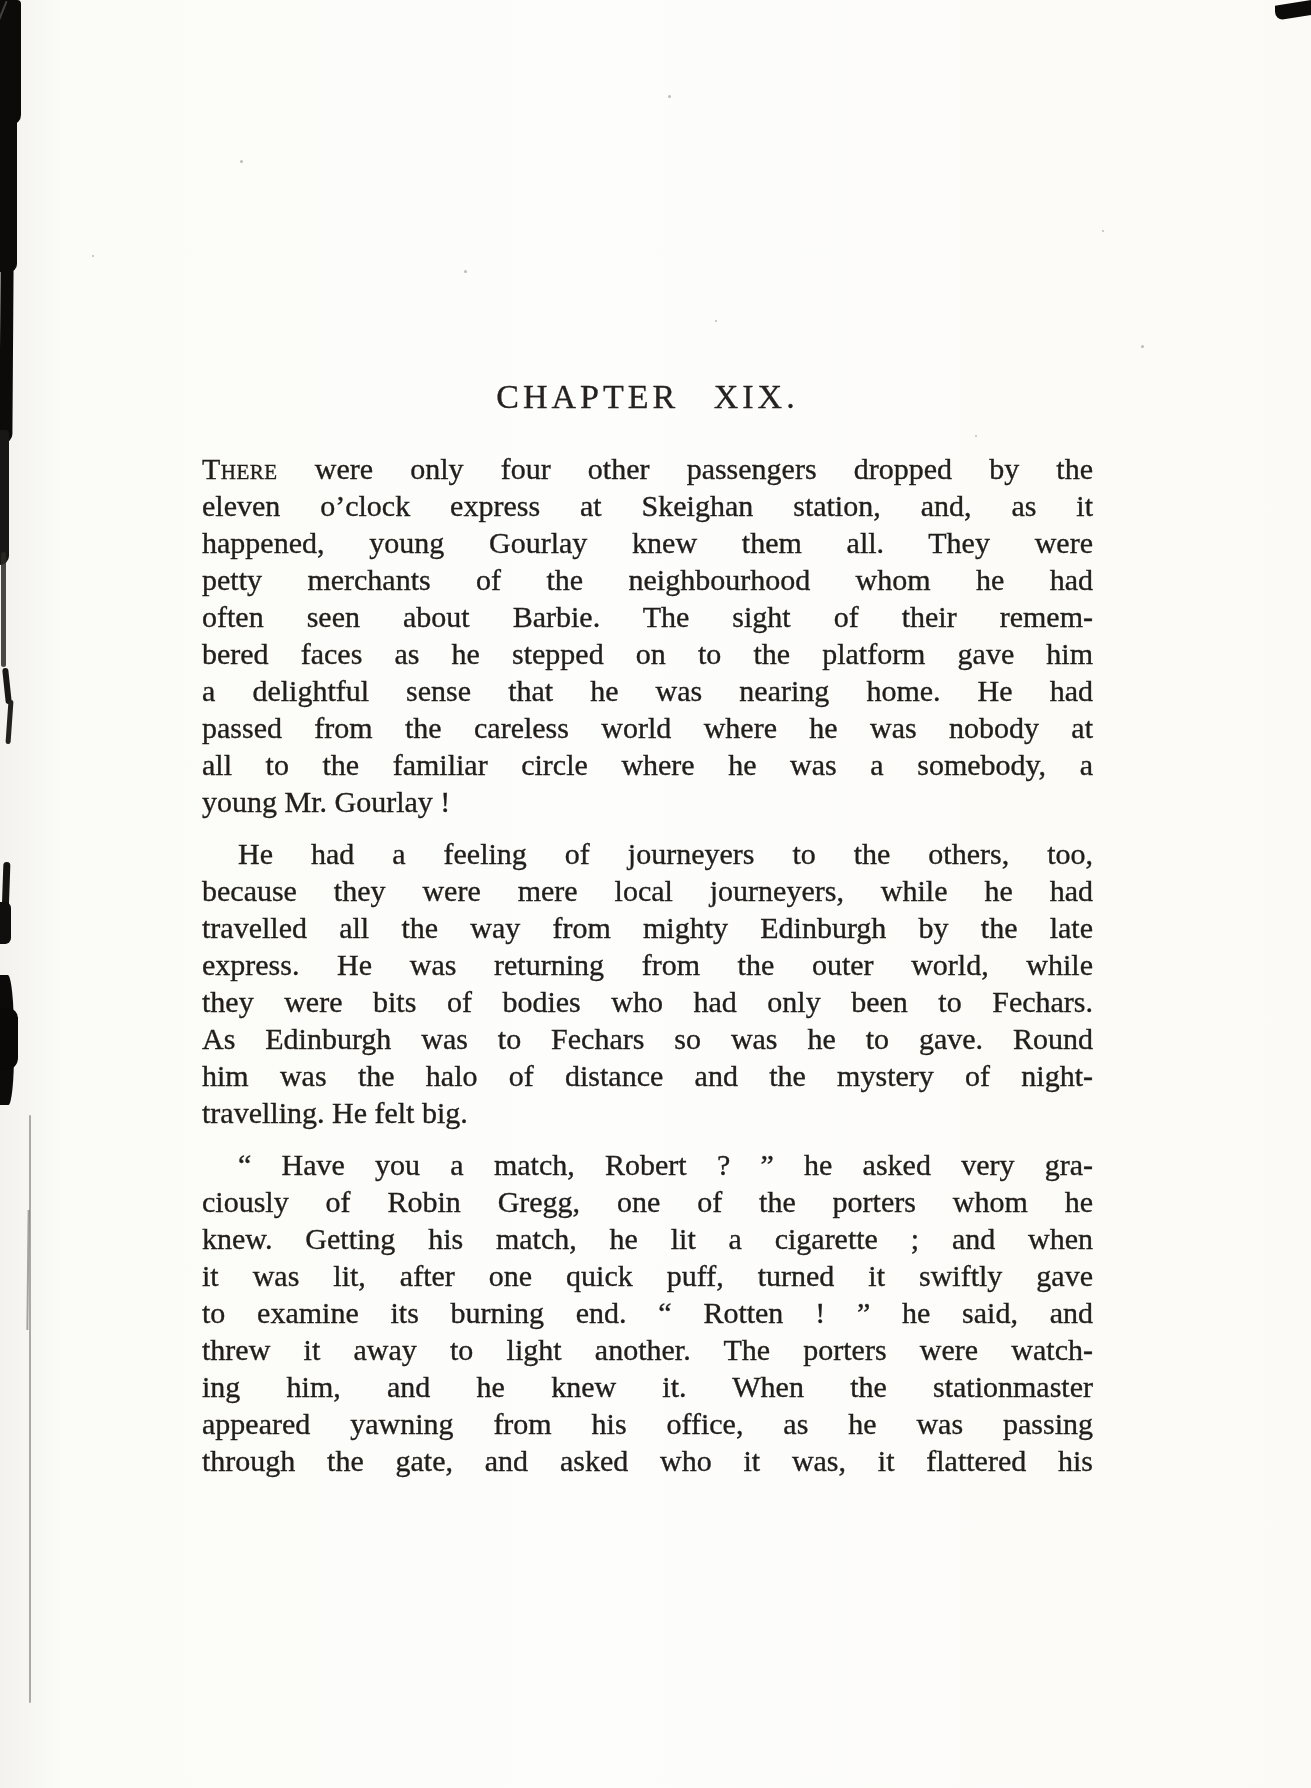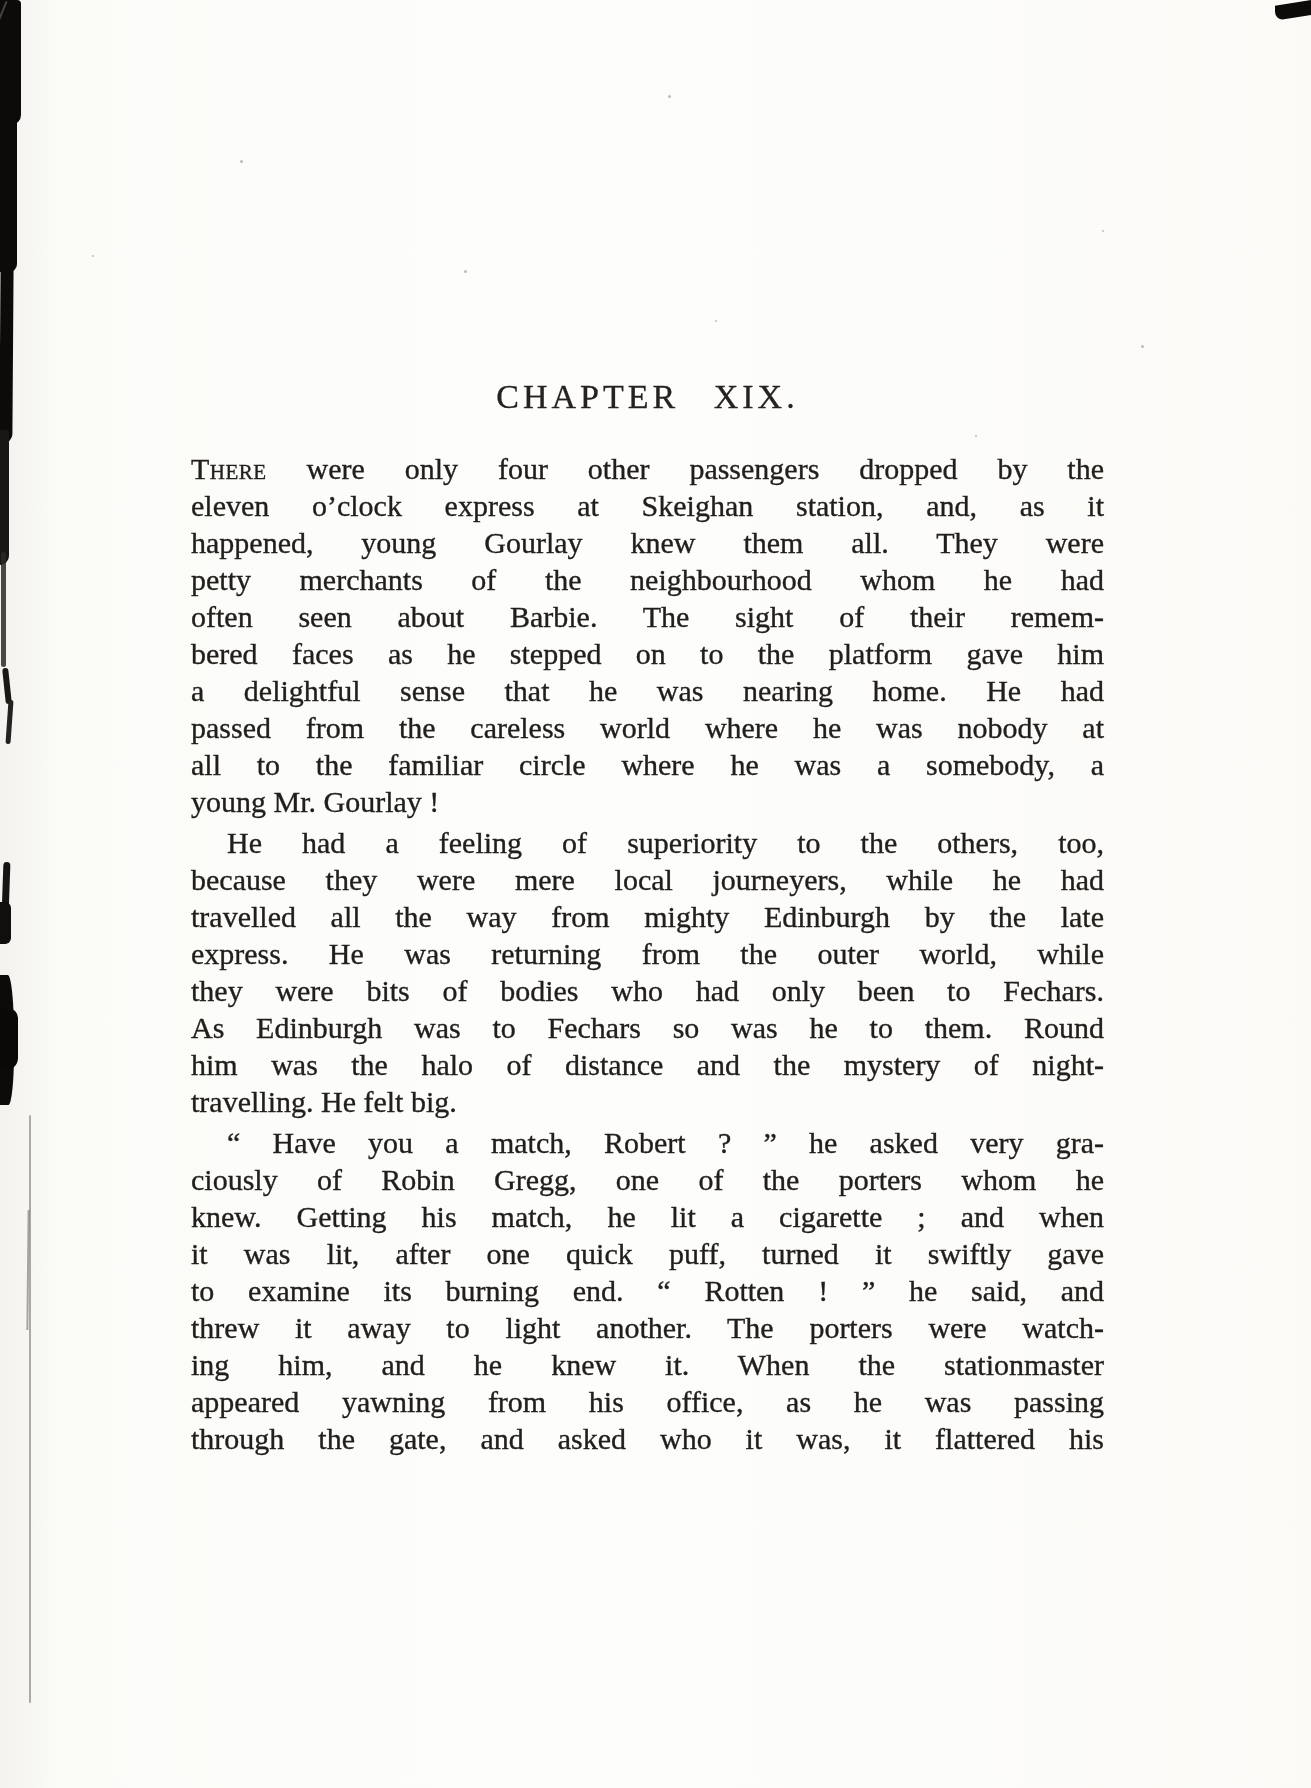--- a/index.html
+++ b/index.html
@@ -20,21 +20,21 @@
 
   .heading {
     font-size:34px; font-weight:normal;
     text-align:center;
     letter-spacing:4px; word-spacing:22px;
     color:#262220;
     -webkit-text-stroke:0.3px #262220;
     margin-bottom:34px;
   }
 
-  .para { margin:4px; }
+  .para { margin:15px; }
   .line {
     font-size:30px; line-height:37px;
     text-align:justify; text-align-last:justify;
     -webkit-text-stroke:0.35px #211e1b;
     white-space:normal;
   }
   .line.last { text-align-last:left; }
   .line.indent { text-indent:36px; }
   .smallcaps { font-variant:small-caps; letter-spacing:0.5px; }
 
@@ -113,26 +113,26 @@
       <div class="line">petty merchants of the neighbourhood whom he had</div>
       <div class="line">often seen about Barbie.  The sight of their remem-</div>
       <div class="line">bered faces as he stepped on to the platform gave him</div>
       <div class="line">a delightful sense that he was nearing home.  He had</div>
       <div class="line">passed from the careless world where he was nobody at</div>
       <div class="line">all to the familiar circle where he was a somebody, a</div>
       <div class="line last">young Mr. Gourlay !</div>
     </div>
 
     <div class="para">
-      <div class="line indent">He had a feeling of superiority to the others, too,</div>
+      <div class="line indent">He had a feeling of journeyers to the others, too,</div>
       <div class="line">because they were mere local journeyers, while he had</div>
       <div class="line">travelled all the way from mighty Edinburgh by the late</div>
       <div class="line">express.  He was returning from the outer world, while</div>
       <div class="line">they were bits of bodies who had only been to Fechars.</div>
-      <div class="line">As Edinburgh was to Fechars so was he to them.  Round</div>
+      <div class="line">As Edinburgh was to Fechars so was he to gave.  Round</div>
       <div class="line">him was the halo of distance and the mystery of night-</div>
       <div class="line last">travelling.  He felt big.</div>
     </div>
 
     <div class="para">
       <div class="line indent">“ Have you a match, Robert ? ” he asked very gra-</div>
       <div class="line">ciously of Robin Gregg, one of the porters whom he</div>
       <div class="line">knew.  Getting his match, he lit a cigarette ;  and when</div>
       <div class="line">it was lit, after one quick puff, turned it swiftly gave</div>
       <div class="line">to examine its burning end.  “ Rotten ! ” he said, and</div>

